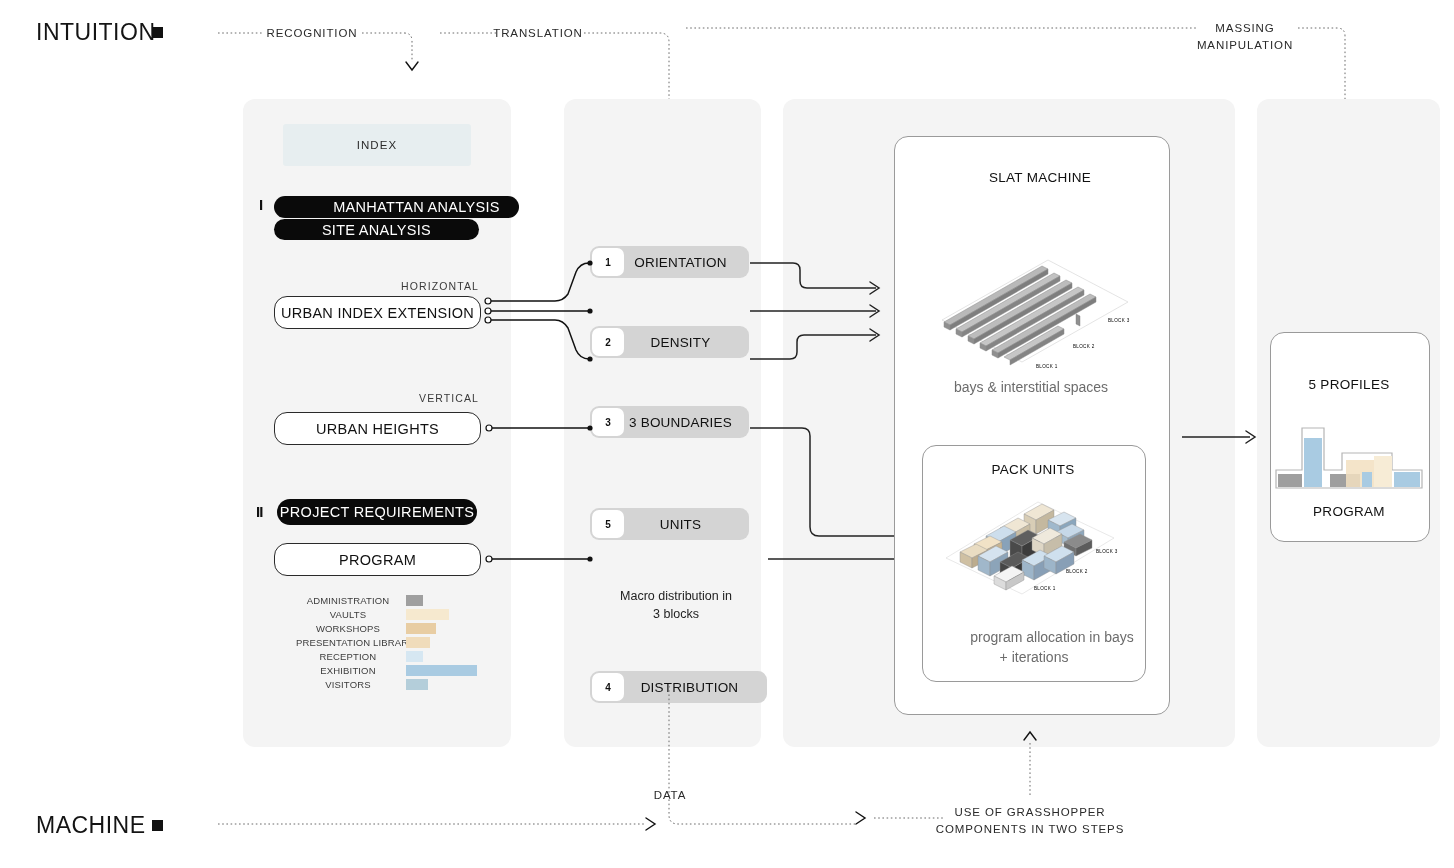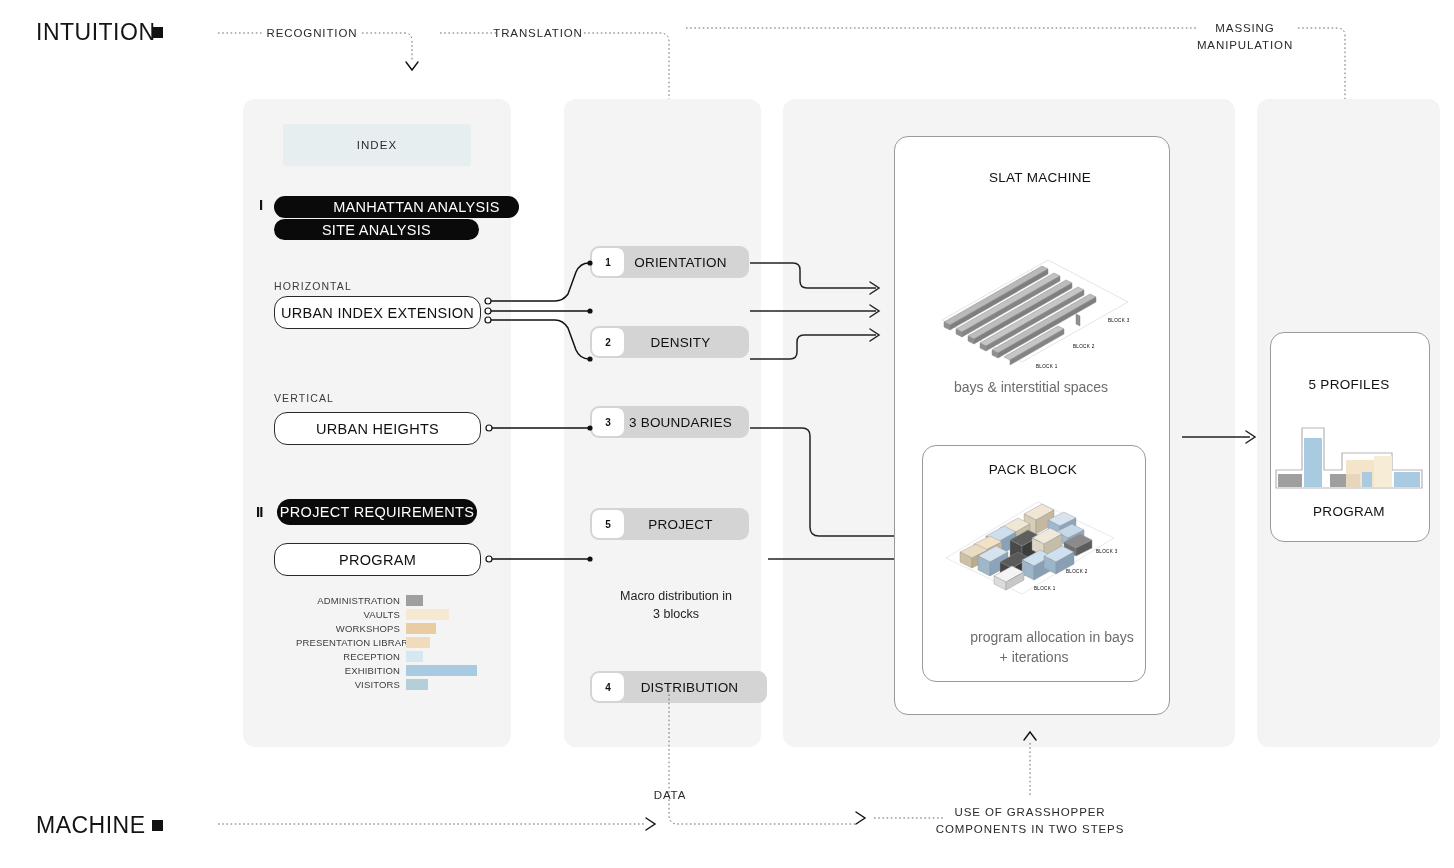--- a/index.html
+++ b/index.html
@@ -27,25 +27,25 @@
     background:#0a0a0a;color:#fff;border-radius:13px;
     display:flex;align-items:center;justify-content:center;
     font-size:14.5px;letter-spacing:.3px;
   }
   .pill-white{
     background:#fff;border:1.2px solid #2a2a2a;border-radius:13px;
     display:flex;align-items:center;justify-content:center;
     font-size:14.5px;letter-spacing:.3px;color:#111;
   }
   .roman{font-size:15px;font-weight:700;color:#111;letter-spacing:-1px;}
-  .sub-cap{font-size:10.5px;letter-spacing:1.1px;color:#3a3a3a;text-align:left;}
+  .sub-cap{font-size:10.5px;letter-spacing:1.1px;color:#3a3a3a;text-align:right;}
   
   .legend-row{display:flex;align-items:center;height:13px;margin-bottom:1px;}
   .legend-lab{
-    width:104px;text-align:right;font-size:9.5px;letter-spacing:.15px;
+    width:104px;text-align:center;font-size:9.5px;letter-spacing:.15px;
     color:#3c3c3c;padding-right:6px;line-height:13px;white-space:nowrap;
   }
   .legend-bar{height:11px;}
   
   .step{
     background:#d4d4d4;border-radius:9px;height:32px;width:159px;
     display:flex;align-items:center;position:relative;
   }
   .step-num{
     position:absolute;left:2px;top:2px;width:32px;height:28px;background:#fff;
@@ -161,21 +161,21 @@
 <div class="abs step" style="left:590px;top:294px;">
   <div class="step-num">2</div>
   <div class="step-lab">DENSITY</div>
 </div>
 <div class="abs step" style="left:590px;top:342px;">
   <div class="step-num">3</div>
   <div class="step-lab">3 BOUNDARIES</div>
 </div>
 <div class="abs step" style="left:590px;top:412px;">
   <div class="step-num">5</div>
-  <div class="step-lab">PROJECT</div>
+  <div class="step-lab">UNITS</div>
 </div>
 <div class="abs step" style="left:590px;top:543px;width:177px;">
   <div class="step-num">4</div>
   <div class="step-lab">DISTRIBUTION</div>
 </div>
 
 <div class="abs macro-cap" style="left:580px;top:587px;width:192px;">Macro distribution in</div>
 <div class="abs macro-cap" style="left:580px;top:605px;width:192px;">3 blocks</div>
 
 <svg class="abs" style="left:0;top:0;" width="1454" height="868">
@@ -272,21 +272,21 @@
     </g>
   </g>
   <text class="mini-lab" x="106" y="118">BLOCK 1</text>
   <text class="mini-lab" x="143" y="98">BLOCK 2</text>
   <text class="mini-lab" x="178" y="72">BLOCK 3</text>
 </svg>
 
 <div class="abs card-cap" style="left:894px;top:377px;width:274px;">bays &amp; interstitial spaces</div>
 
 <div class="abs card" style="left:922px;top:445px;width:222px;height:235px;"></div>
-<div class="abs card-title" style="left:922px;top:462px;width:222px;">PACK BLOCK</div>
+<div class="abs card-title" style="left:922px;top:462px;width:222px;">PACK UNITS</div>
 
 <svg class="abs" style="left:938px;top:490px;" width="185" height="110" viewBox="0 0 185 110">
   <g stroke="#dadada" stroke-width="0.6" fill="none">
     <path d="M8,68 L100,12 L176,48 L84,104 Z"></path>
   </g>
   <g stroke="#8f8f8f" stroke-width="0.4">
 
     <g>
         <polygon points="86,24 104,14 116,20 98,30" fill="#efe6d4"></polygon>
         <polygon points="86,24 98,30 98,44 86,38" fill="#d8cdb6"></polygon>

